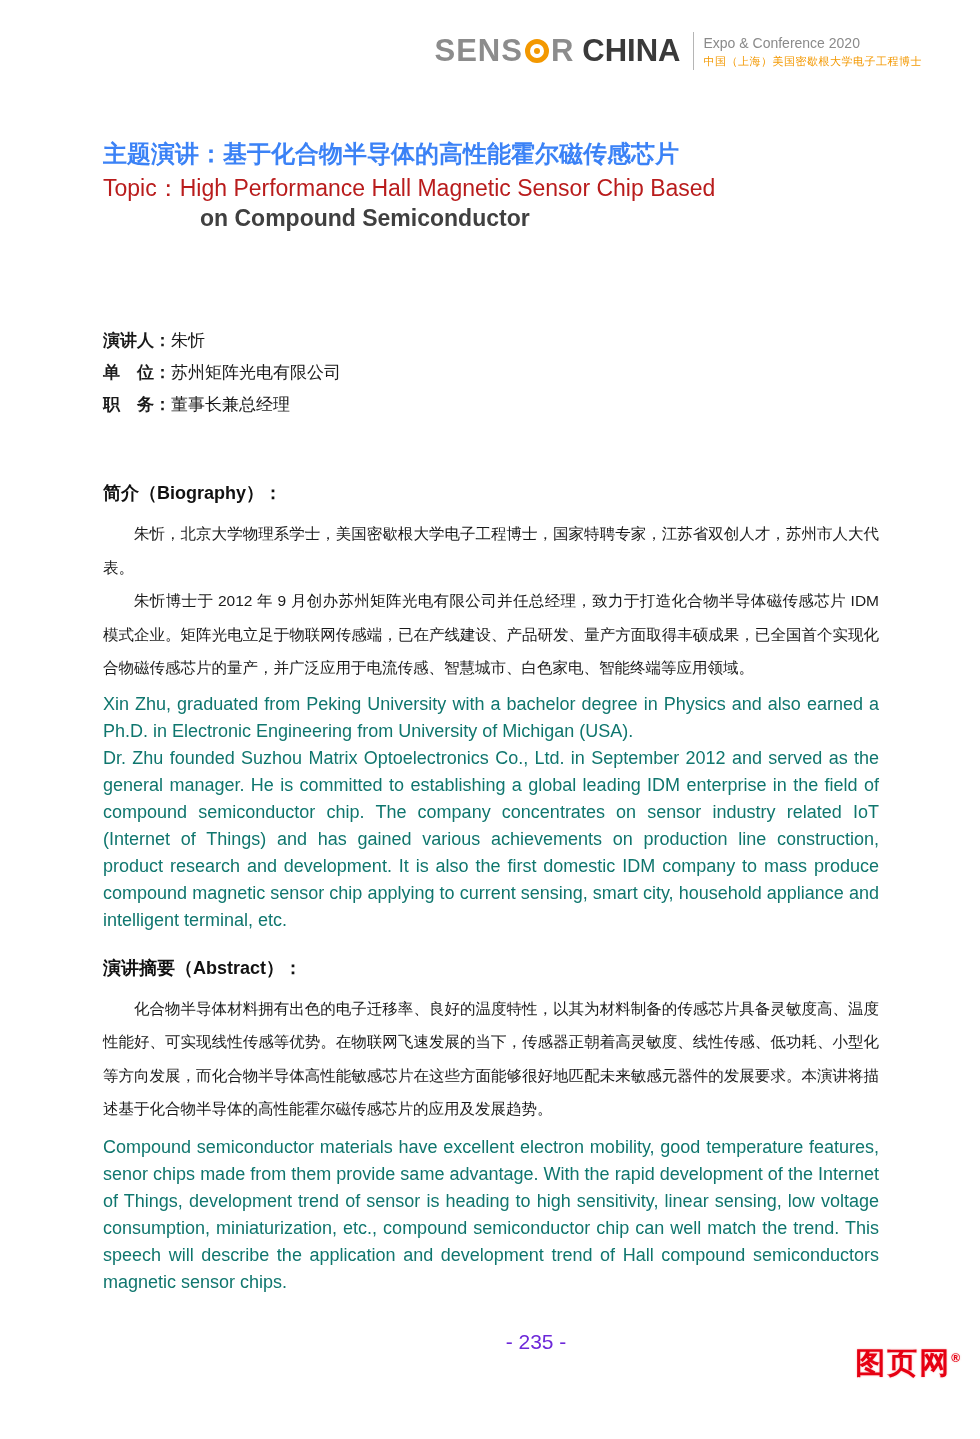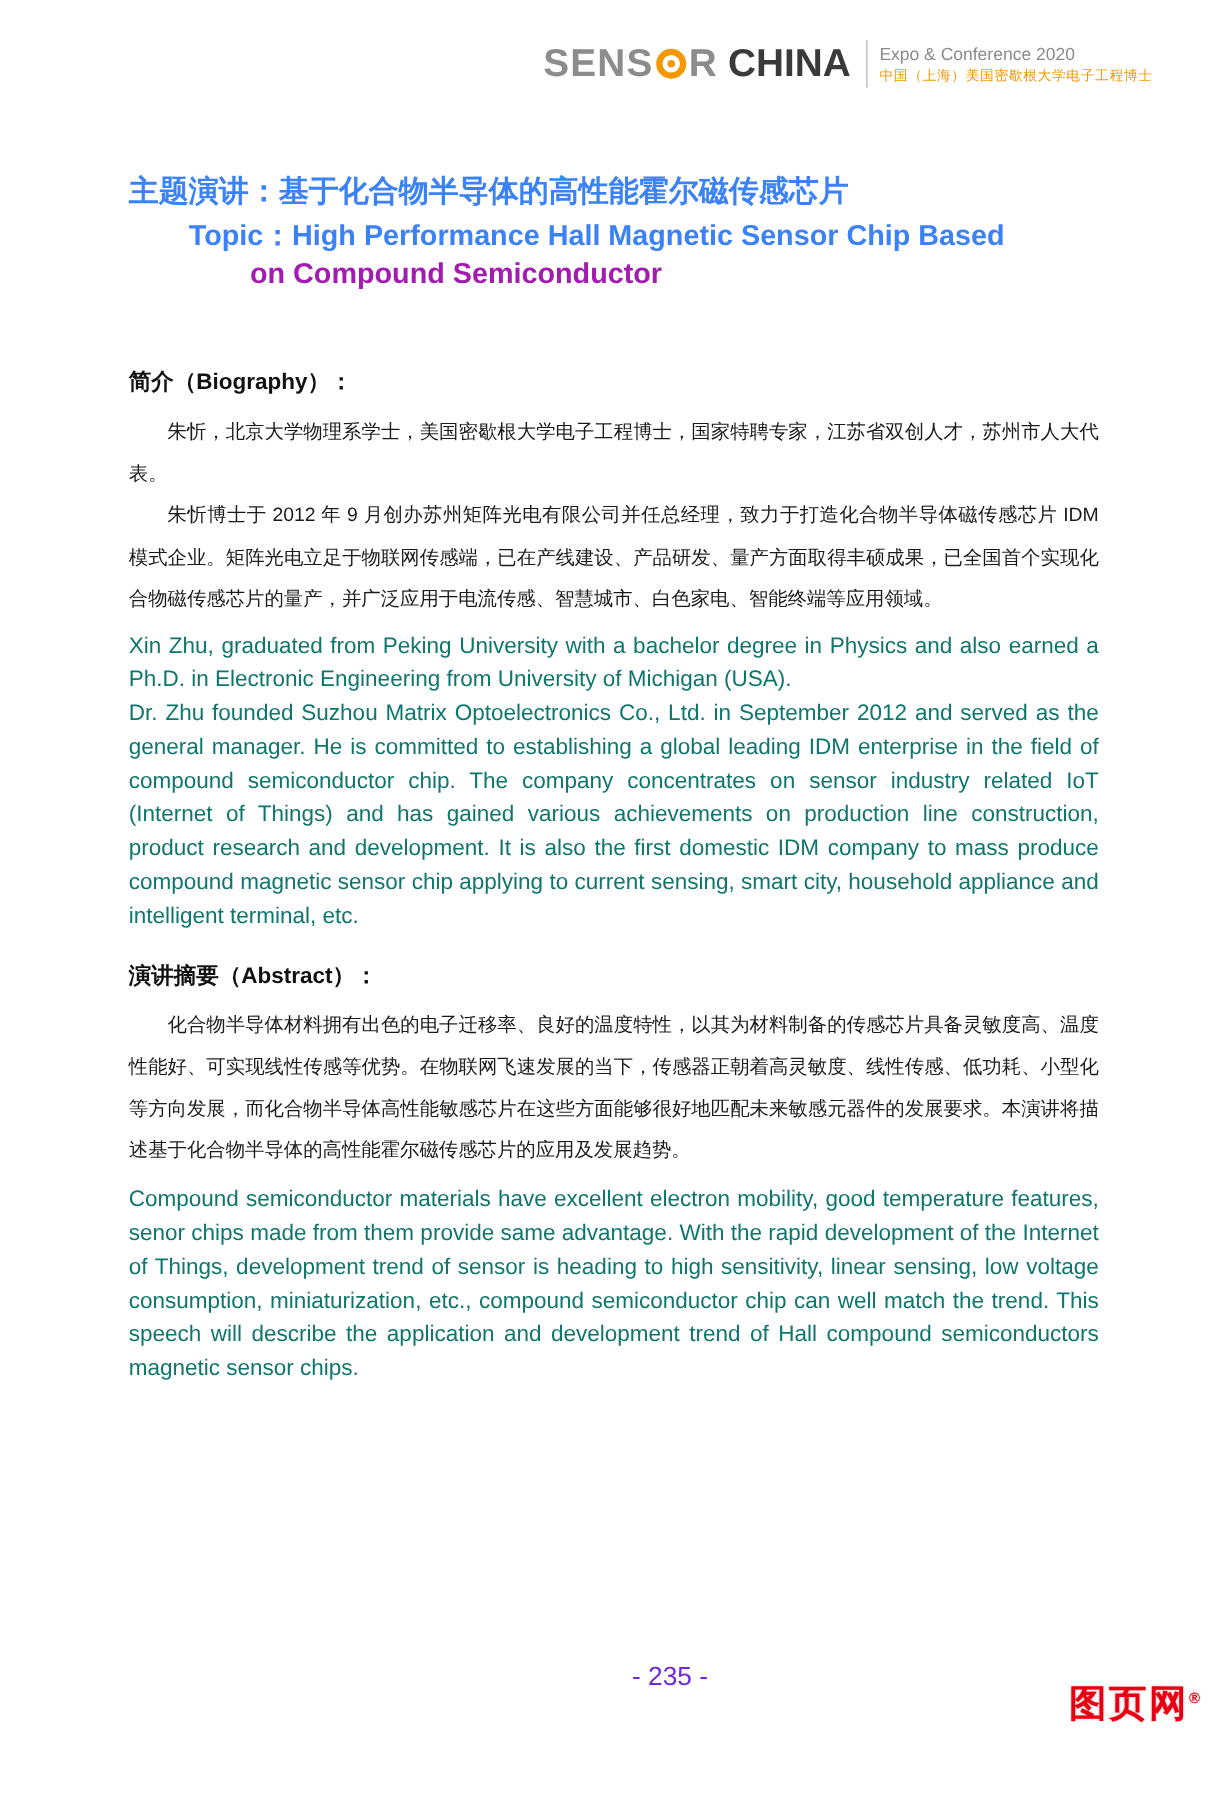--- a/index.html
+++ b/index.html
@@ -86,31 +86,30 @@
   }
 
   .title-cn {
     font-size: 24px;
     font-weight: bold;
     line-height: 32px;
     color: #3b82f6;
   }
   .title-en {
     font-size: 23px;
-    font-weight: bold;
+    font-weight: normal;
     line-height: 30px;
-    color: #3b82f6;
+    color: #b91c1c;
     margin-top: 3px;
-    margin-left: 48px;
   }
   .title-en-2 {
     font-size: 23px;
     font-weight: bold;
     line-height: 30px;
-    color: #a21caf;
+    color: #404040;
     padding-left: 97px;
   }
 
   .speaker {
     margin-top: 92px;
   }
   .speaker-row {
     font-size: 17px;
     line-height: 32px;
   }
@@ -194,20 +193,31 @@
   </div>
 
   <div class="content">
 
     <div class="title-cn">主题演讲：基于化合物半导体的高性能霍尔磁传感芯片</div>
     <div class="title-en">
       <span>Topic：</span><span>High Performance Hall Magnetic Sensor Chip Based</span>
     </div>
     <div class="title-en-2">on Compound Semiconductor</div>
 
+    <div class="speaker">
+      <div class="speaker-row">
+        <span class="speaker-label">演讲人：</span><span class="speaker-value">朱忻</span>
+      </div>
+      <div class="speaker-row">
+        <span class="speaker-label">单　位：</span><span class="speaker-value">苏州矩阵光电有限公司</span>
+      </div>
+      <div class="speaker-row">
+        <span class="speaker-label">职　务：</span><span class="speaker-value">董事长兼总经理</span>
+      </div>
+    </div>
 
     <div class="section-heading bio-heading">简介（Biography）：</div>
 
     <div class="cn-block">
       <p class="cn-para">朱忻，北京大学物理系学士，美国密歇根大学电子工程博士，国家特聘专家，江苏省双创人才，苏州市人大代表。</p>
       <p class="cn-para">朱忻博士于 2012 年 9 月创办苏州矩阵光电有限公司并任总经理，致力于打造化合物半导体磁传感芯片 IDM 模式企业。矩阵光电立足于物联网传感端，已在产线建设、产品研发、量产方面取得丰硕成果，已全国首个实现化合物磁传感芯片的量产，并广泛应用于电流传感、智慧城市、白色家电、智能终端等应用领域。</p>
     </div>
 
     <div class="en-block">
       <p class="en-para">Xin Zhu, graduated from Peking University with a bachelor degree in Physics and also earned a Ph.D. in Electronic Engineering from University of Michigan (USA).</p>

